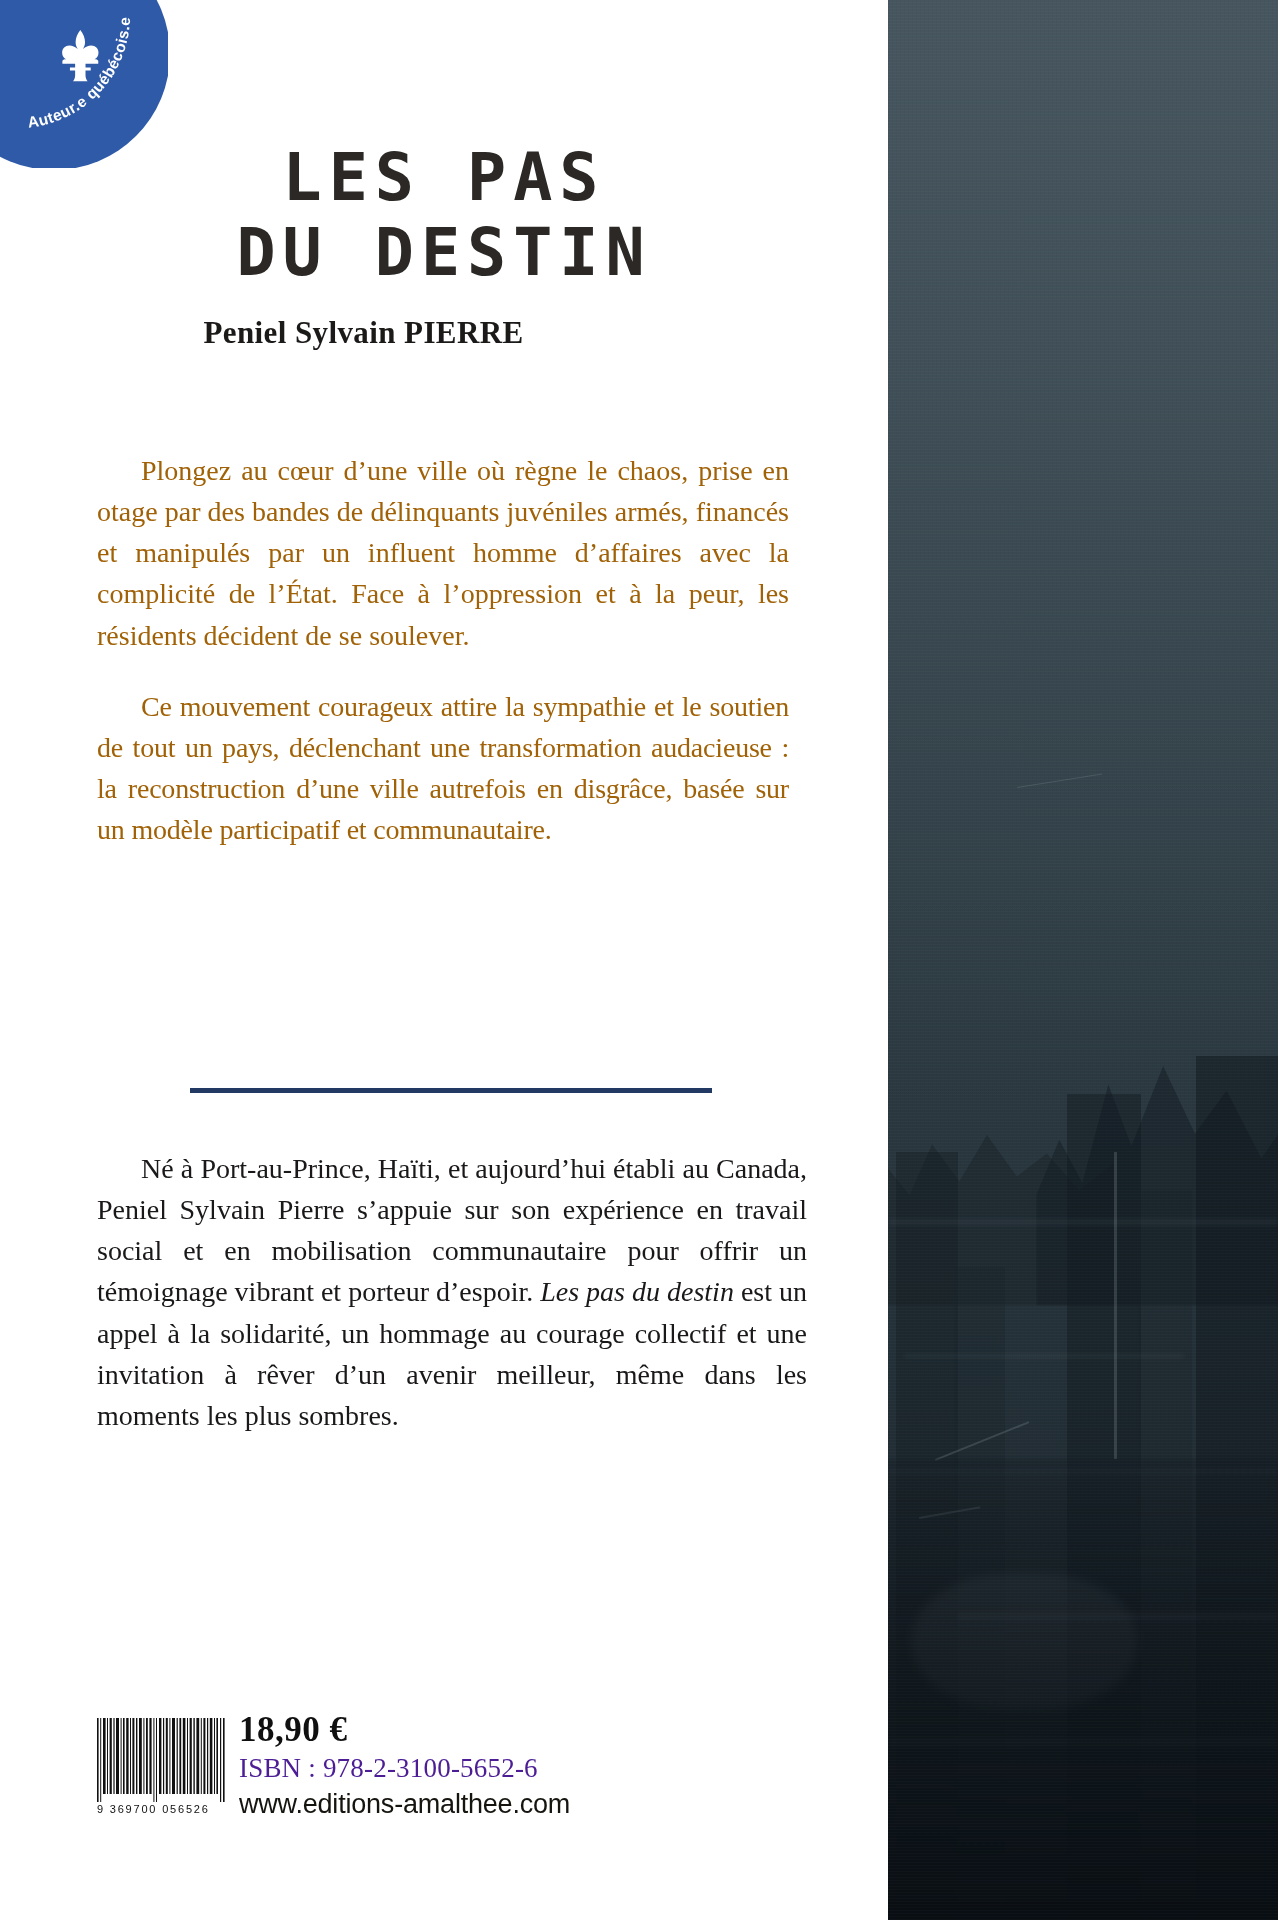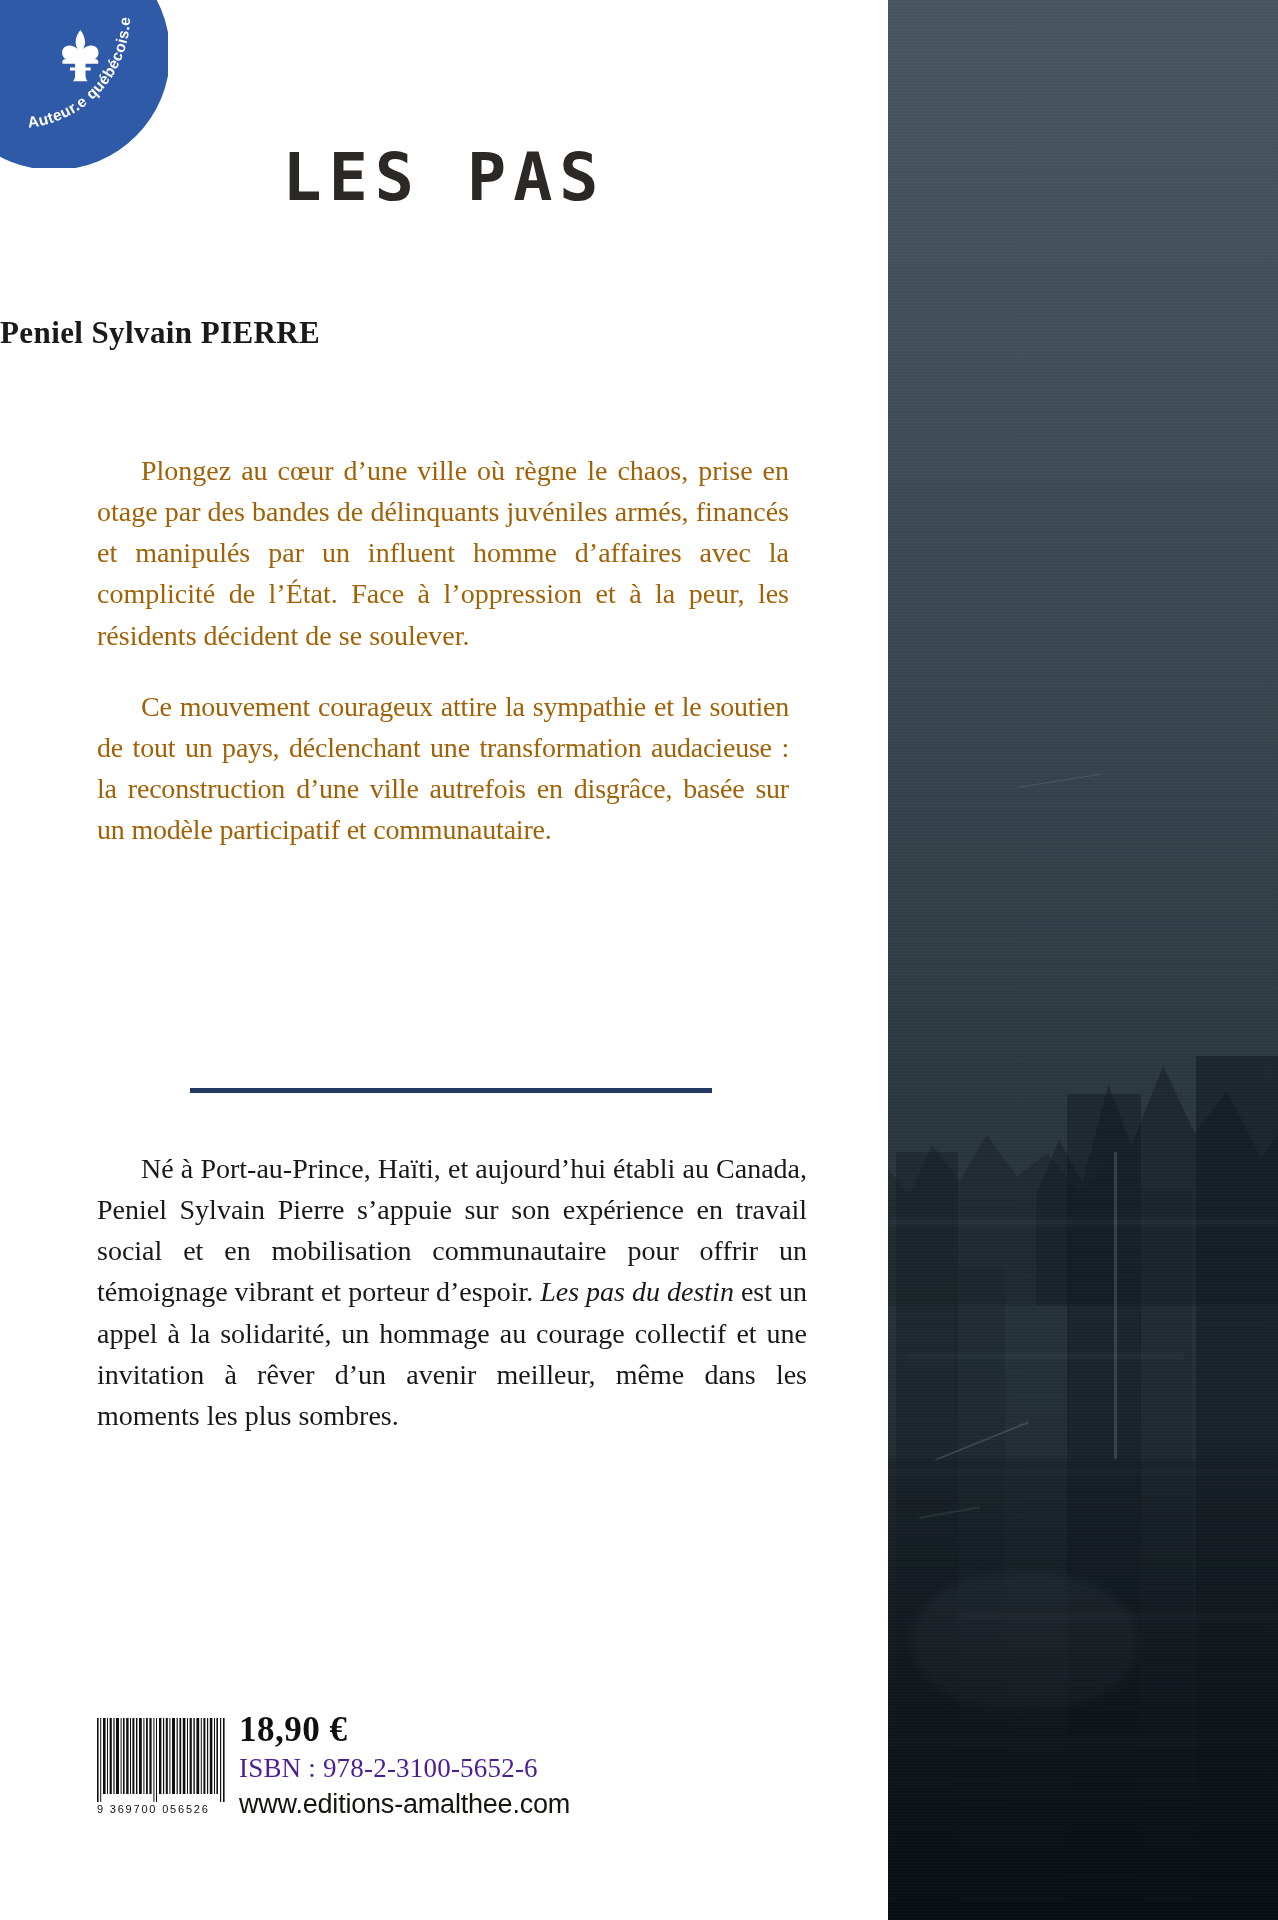--- a/index.html
+++ b/index.html
@@ -144,21 +144,21 @@
     letter-spacing: 7px;
     color: #2b2826;
     line-height: 1.16;
     white-space: nowrap;
     text-transform: uppercase;
   }
   #author-name {
     position:absolute;
     left:0; top: 315px;
     width: 727px;
-    text-align:left;
+    text-align:center;
     font-family: "Liberation Serif", serif;
     font-weight: 700;
     font-size: 31px;
     letter-spacing: .4px;
     color: #1c1a19;
   }
 
   #blurb {
     position:absolute;
     left: 97px; top: 450px;
@@ -281,20 +281,21 @@
 
     <div class="rubble-light"></div>
     <div class="rubble"></div>
     <div class="grain"></div>
   </div>
 
   <div id="content">
 
     <div id="title-block">
       <div class="title-line">LES PAS</div>
+      <div class="title-line">DU DESTIN</div>
     </div>
 
     <div id="author-name">Peniel Sylvain PIERRE</div>
 
     <div id="blurb">
       <p>Plongez au cœur d’une ville où règne le chaos, prise en otage par des bandes de délinquants juvéniles armés, financés et manipulés par un influent homme d’affaires avec la complicité de l’État. Face à l’oppression et à la peur, les résidents décident de se soulever.</p>
       <p class="tight">Ce mouvement courageux attire la sympathie et le soutien de tout un pays, déclenchant une transformation audacieuse : la reconstruction d’une ville autrefois en disgrâce, basée sur un modèle participatif et communautaire.</p>
     </div>
 
     <div id="divider"></div>

